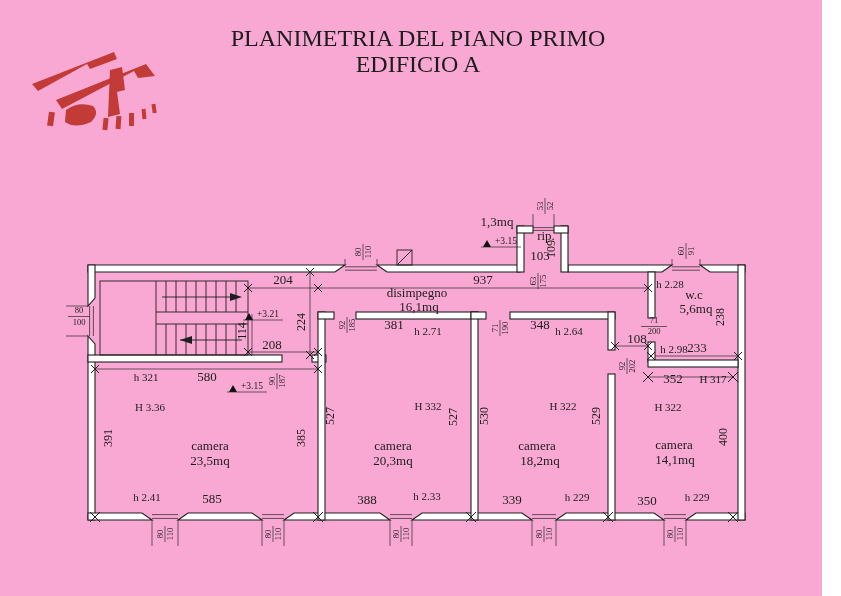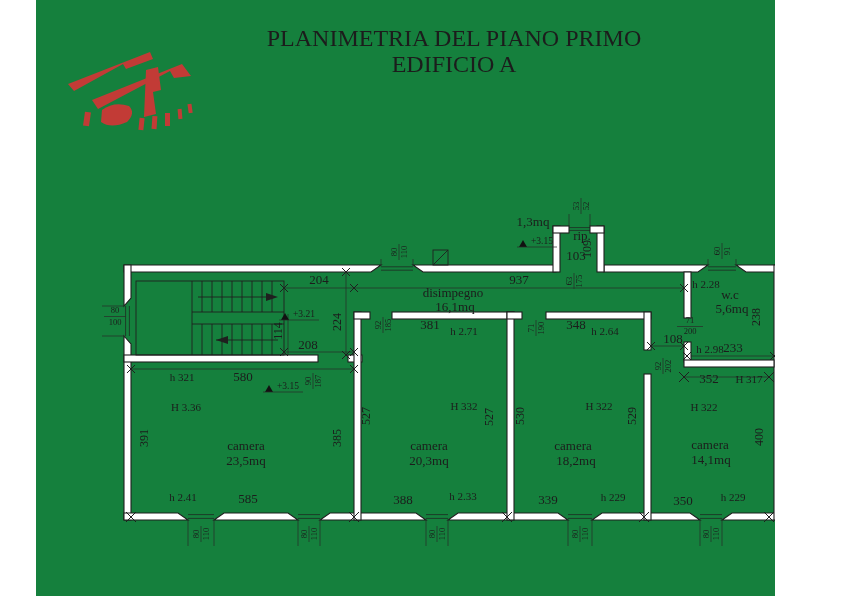--- a/index.html
+++ b/index.html
@@ -1,16 +1,16 @@
 <!DOCTYPE html>
 <html><head>
 <meta charset="utf-8">
 <style>
   html,body{margin:0;padding:0;background:#fff;}
-  .page{width:739px;height:596px;background:#15803d;position:relative;overflow:hidden;margin-left:36px;}
+  .page{width:822px;height:596px;background:#f9a8d4;position:relative;overflow:hidden;}
   svg{display:block;}
   text{fill:#1c1c1c;font-family:"Liberation Serif","DejaVu Serif",serif;}
   .t-title{font-size:24px;}
   .t-room{font-size:13px;}
   .t-dim{font-size:13px;}
   .t-h{font-size:11px;}
   .t-rot{font-size:12px;}
   .t-f{font-size:8.5px;}
   .t-lvl{font-size:9.5px;}
   .wall{fill:#ffffff;stroke:#1f1f1f;stroke-width:1.1;}

